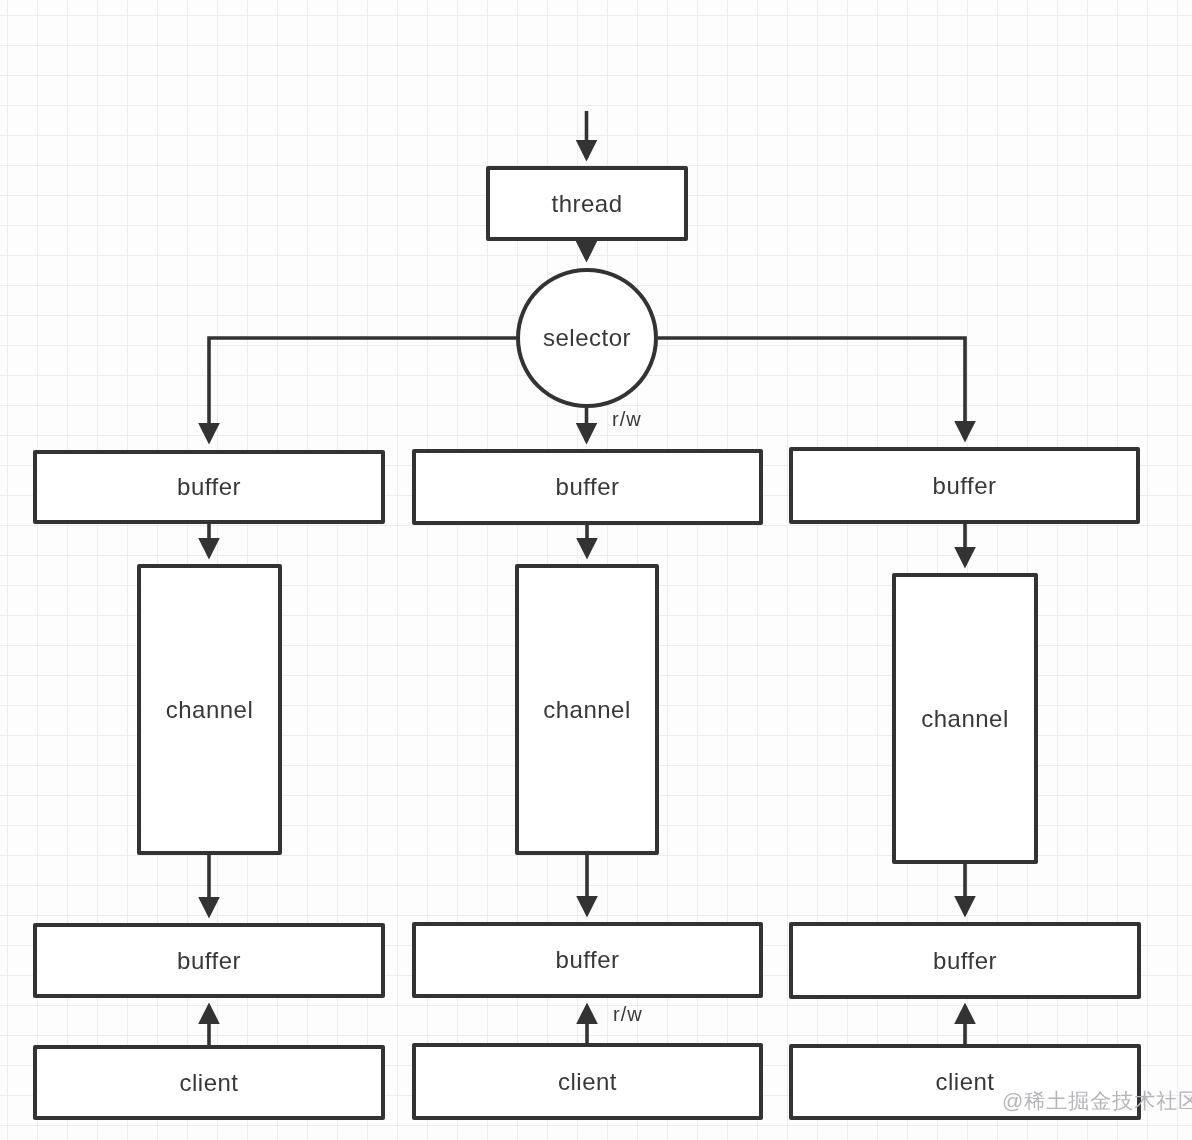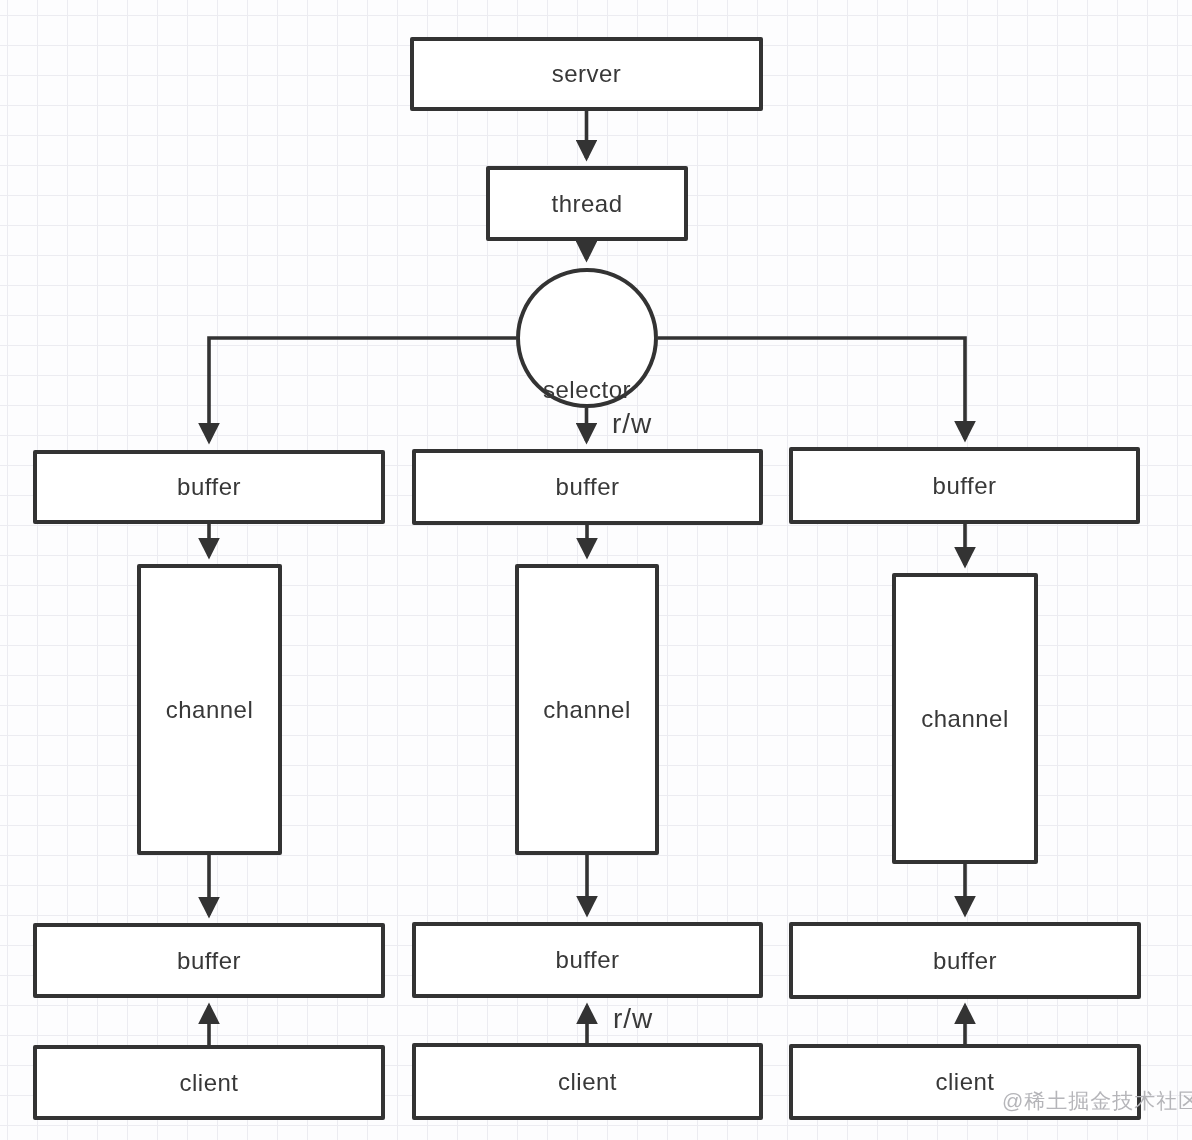--- a/index.html
+++ b/index.html
@@ -40,36 +40,36 @@
     justify-content: center;
     font-size: 24px;
     letter-spacing: 0.5px;
     color: #383838;
   }
   .circle {
     border-radius: 50%;
   }
   .annot {
     position: absolute;
-    font-size: 28px;
+    font-size: 20px;
     color: #3a3a3a;
     letter-spacing: 1px;
   }
   .watermark {
     position: absolute;
     font-size: 21px;
     color: #b5b5b9;
     letter-spacing: 1px;
     white-space: nowrap;
   }
 
   
   .n-server  { left: 410px; top: 37px;  width: 353px; height: 74px; }
   .n-thread  { left: 486px; top: 166px; width: 202px; height: 75px; }
-  .n-selector{ left: 516px; top: 268px; width: 142px; height: 140px; align-items: flex-end; }
+  .n-selector{ left: 516px; top: 268px; width: 142px; height: 140px; }
 
   .n-buf-top-l { left: 33px;  top: 450px; width: 352px; height: 74px; }
   .n-buf-top-c { left: 412px; top: 449px; width: 351px; height: 76px; }
   .n-buf-top-r { left: 789px; top: 447px; width: 351px; height: 77px; }
 
   .n-chan-l { left: 137px; top: 564px; width: 145px; height: 291px; }
   .n-chan-c { left: 515px; top: 564px; width: 144px; height: 291px; }
   .n-chan-r { left: 892px; top: 573px; width: 146px; height: 291px; }
 
   .n-buf-bot-l { left: 33px;  top: 923px; width: 352px; height: 75px; }
@@ -106,23 +106,20 @@
       <path d="M965 524 L965 565" marker-end="url(#ah)"></path>
       <path d="M209 855 L209 915" marker-end="url(#ah)"></path>
       <path d="M587 855 L587 914" marker-end="url(#ah)"></path>
       <path d="M965 864 L965 914" marker-end="url(#ah)"></path>
       <path d="M209 1045 L209 1006" marker-end="url(#ah)"></path>
       <path d="M587 1043 L587 1006" marker-end="url(#ah)"></path>
       <path d="M965 1044 L965 1006" marker-end="url(#ah)"></path>
     </g>
   </svg>
 
-  <div class="node n-server">
-    <span>server</span>
-  </div>
 
   <div class="node n-thread">
     <span>thread</span>
   </div>
 
   <div class="node circle n-selector">
     <span>selector</span>
   </div>
 
   <div class="annot rw-top">r/w</div>

